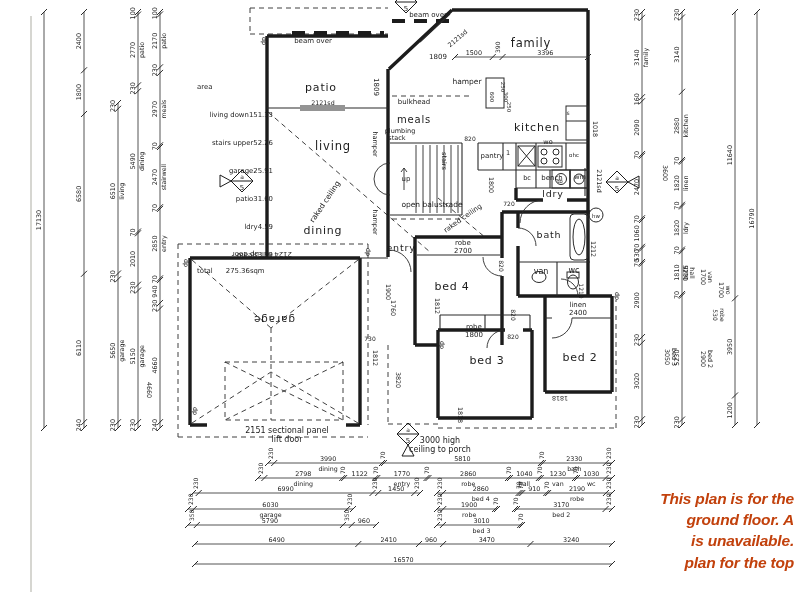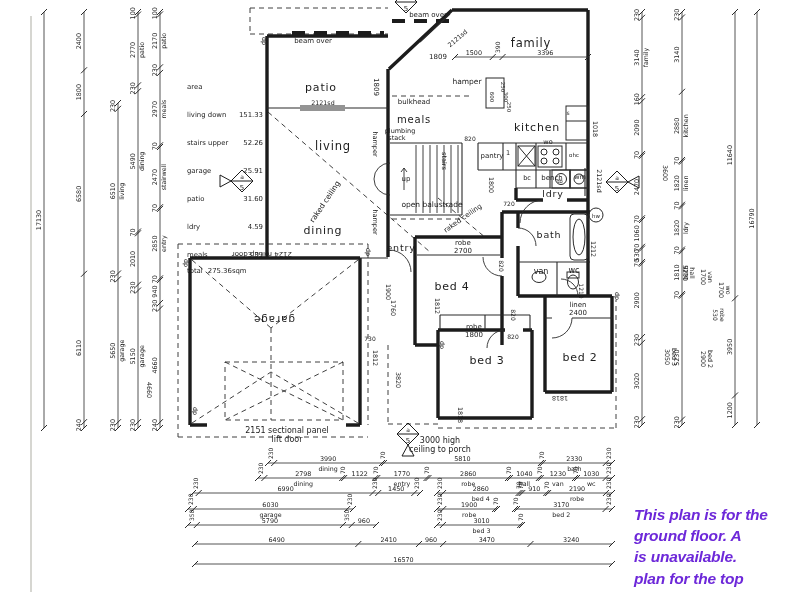--- a/index.html
+++ b/index.html
@@ -1,23 +1,23 @@
 <!DOCTYPE html>
 <html><head>
 <meta charset="utf-8">
 <style>
   html,body{margin:0;padding:0;background:#fff;}
   .stage{position:relative;width:800px;height:600px;background:#fff;overflow:hidden;font-family:"DejaVu Sans",sans-serif;}
   svg{position:absolute;left:0;top:0;}
   svg text{font-family:"DejaVu Sans",sans-serif;fill:#1c1c1c;}
-  .area-box{position:absolute;left:187px;top:84px;width:76px;font-size:6.9px;color:#1c1c1c;line-height:1.15;}
+  .area-box{position:absolute;left:197px;top:84px;width:76px;font-size:6.9px;color:#1c1c1c;line-height:1.15;}
   .area-title{margin-bottom:8px;}
-  .area-row{display:flex;justify-content:space-between;margin-top:20px;}
-  .area-total{margin-top:8px;display:flex;gap:5px;}
-  .note{position:absolute;left:634px;top:504px;width:160px;font:italic 700 15.5px "Liberation Sans",sans-serif;color:#6d28d9;line-height:1.37;letter-spacing:-0.2px;}
+  .area-row{display:flex;justify-content:flex-end;margin-top:20px;}
+  .area-total{margin-top:8px;display:flex;gap:13px;}
+  .note{position:absolute;left:634px;top:488px;width:160px;font:italic 700 15.5px "Liberation Sans",sans-serif;color:#c2410c;line-height:1.37;letter-spacing:-0.2px;text-align:right;}
 </style>
 </head>
 <body>
 
 <div class="stage">
   <svg width="800" height="600" viewBox="0 0 800 600">
 
     <line x1="31" y1="16" x2="31" y2="592" stroke="#c9c9c2" stroke-width="1.5"></line>
 
     <path fill="none" stroke="#2a2a2a" stroke-width="0.9" stroke-dasharray="5 4" d="

